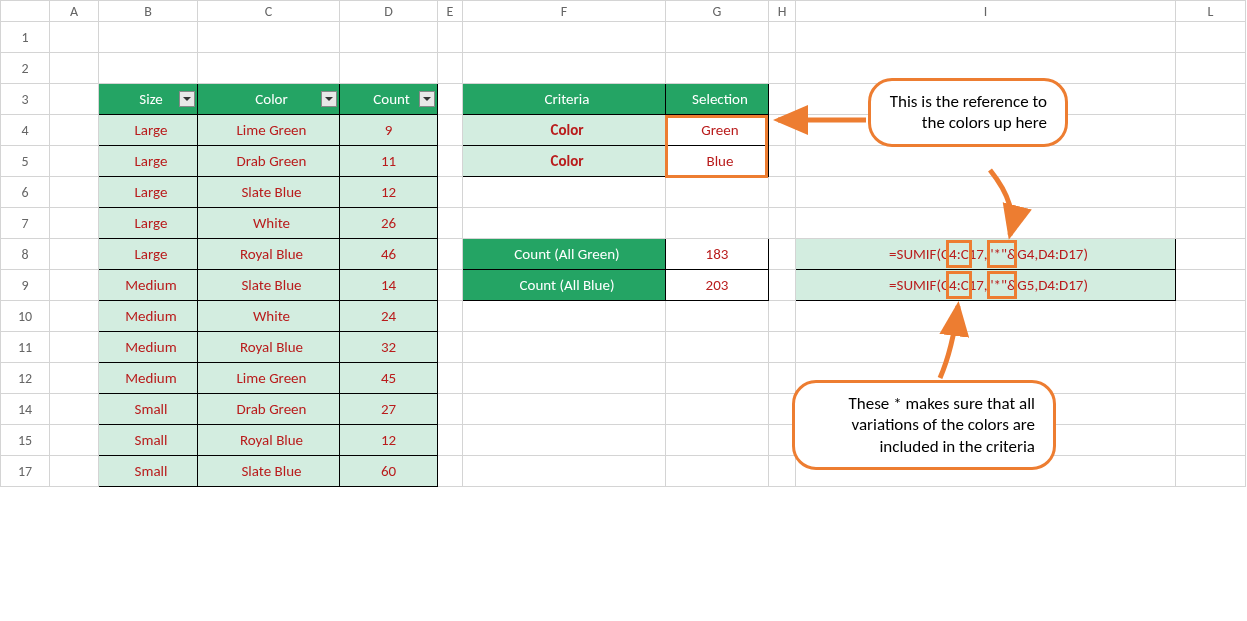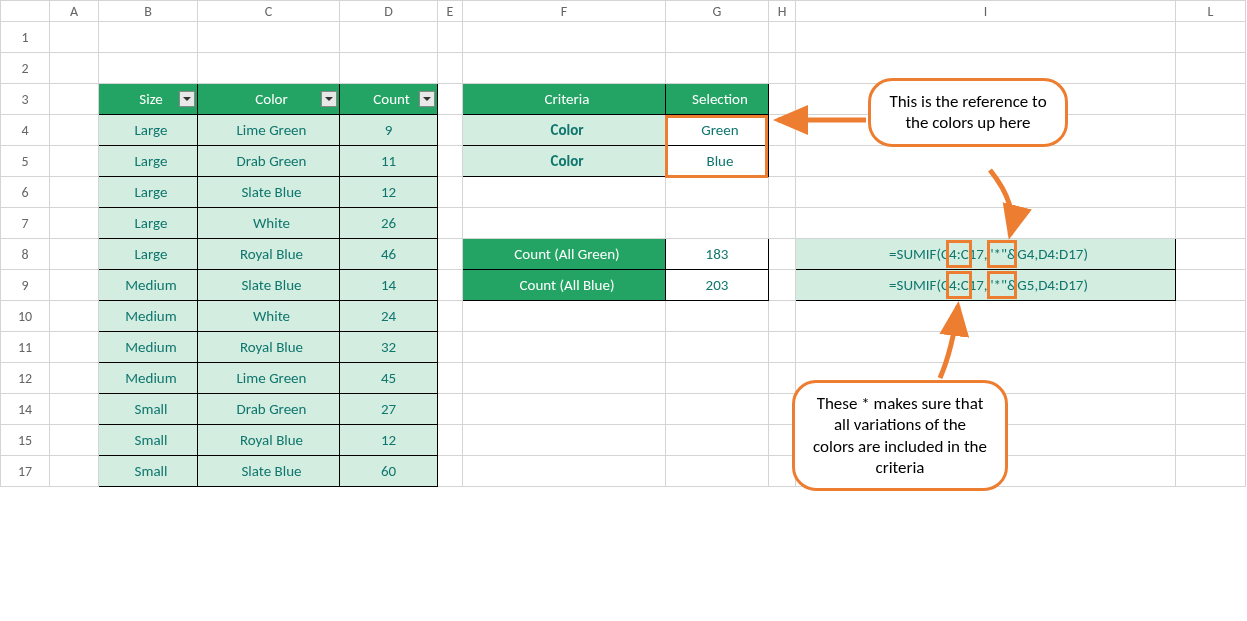--- a/index.html
+++ b/index.html
@@ -52,21 +52,21 @@
     background: #24a464 !important;
     color: #fff;
     font-weight: bold;
     text-align: left;
     padding-left: 6px !important;
     border: 1px solid #000 !important;
     position: relative;
   }
   .data-td {
     background: #d3ede0 !important;
-    color: #0f766e;
+    color: #b91c1c;
     text-align: left;
     padding-left: 6px !important;
     border: 1px solid #000 !important;
   }
   .data-td.center { text-align: center; padding-left: 0 !important; }
   .data-td.white { background: #fff !important; }
   .data-td.bold { font-weight: bold; }
 
   .filter-btn {
     position: absolute;
@@ -91,21 +91,21 @@
     border: 3px solid #ed7d31;
     pointer-events: none;
   }
 
   .callout {
     position: absolute;
     border: 3px solid #ed7d31;
     border-radius: 24px;
     background: #fff;
     padding: 10px 18px;
-    text-align: center;
+    text-align: right;
     font-size: 17px;
     line-height: 1.25;
   }
 
   .arrow-svg {
     position: absolute;
     pointer-events: none;
   }
 </style>
 </head>
@@ -342,21 +342,21 @@
 <div class="orange-box" style="left:946px; top:240px; width:26px; height:28px;"></div>
 
 <div class="orange-box" style="left:987px; top:240px; width:30px; height:28px;"></div>
 
 <div class="orange-box" style="left:946px; top:271px; width:26px; height:28px;"></div>
 
 <div class="orange-box" style="left:987px; top:271px; width:30px; height:28px;"></div>
 
 <div class="callout" style="left:868px; top:78px; width:200px;">This is the reference to the colors up here</div>
 
-<div class="callout" style="left:792px; top:380px; width:216px;">These * makes sure that all variations of the colors are included in the criteria</div>
+<div class="callout" style="left:792px; top:380px; width:264px;">These * makes sure that all variations of the colors are included in the criteria</div>
 
 <svg class="arrow-svg" width="1247" height="621" style="left:0;top:0;">
   <defs>
     <marker id="arrowhead" markerWidth="8" markerHeight="8" refX="6" refY="3" orient="auto">
       <polygon points="0 0, 7 3, 0 6" fill="#ed7d31"></polygon>
     </marker>
   </defs>
 
   <line x1="866" y1="120" x2="778" y2="120" stroke="#ed7d31" stroke-width="5" marker-end="url(#arrowhead)"></line>
 

